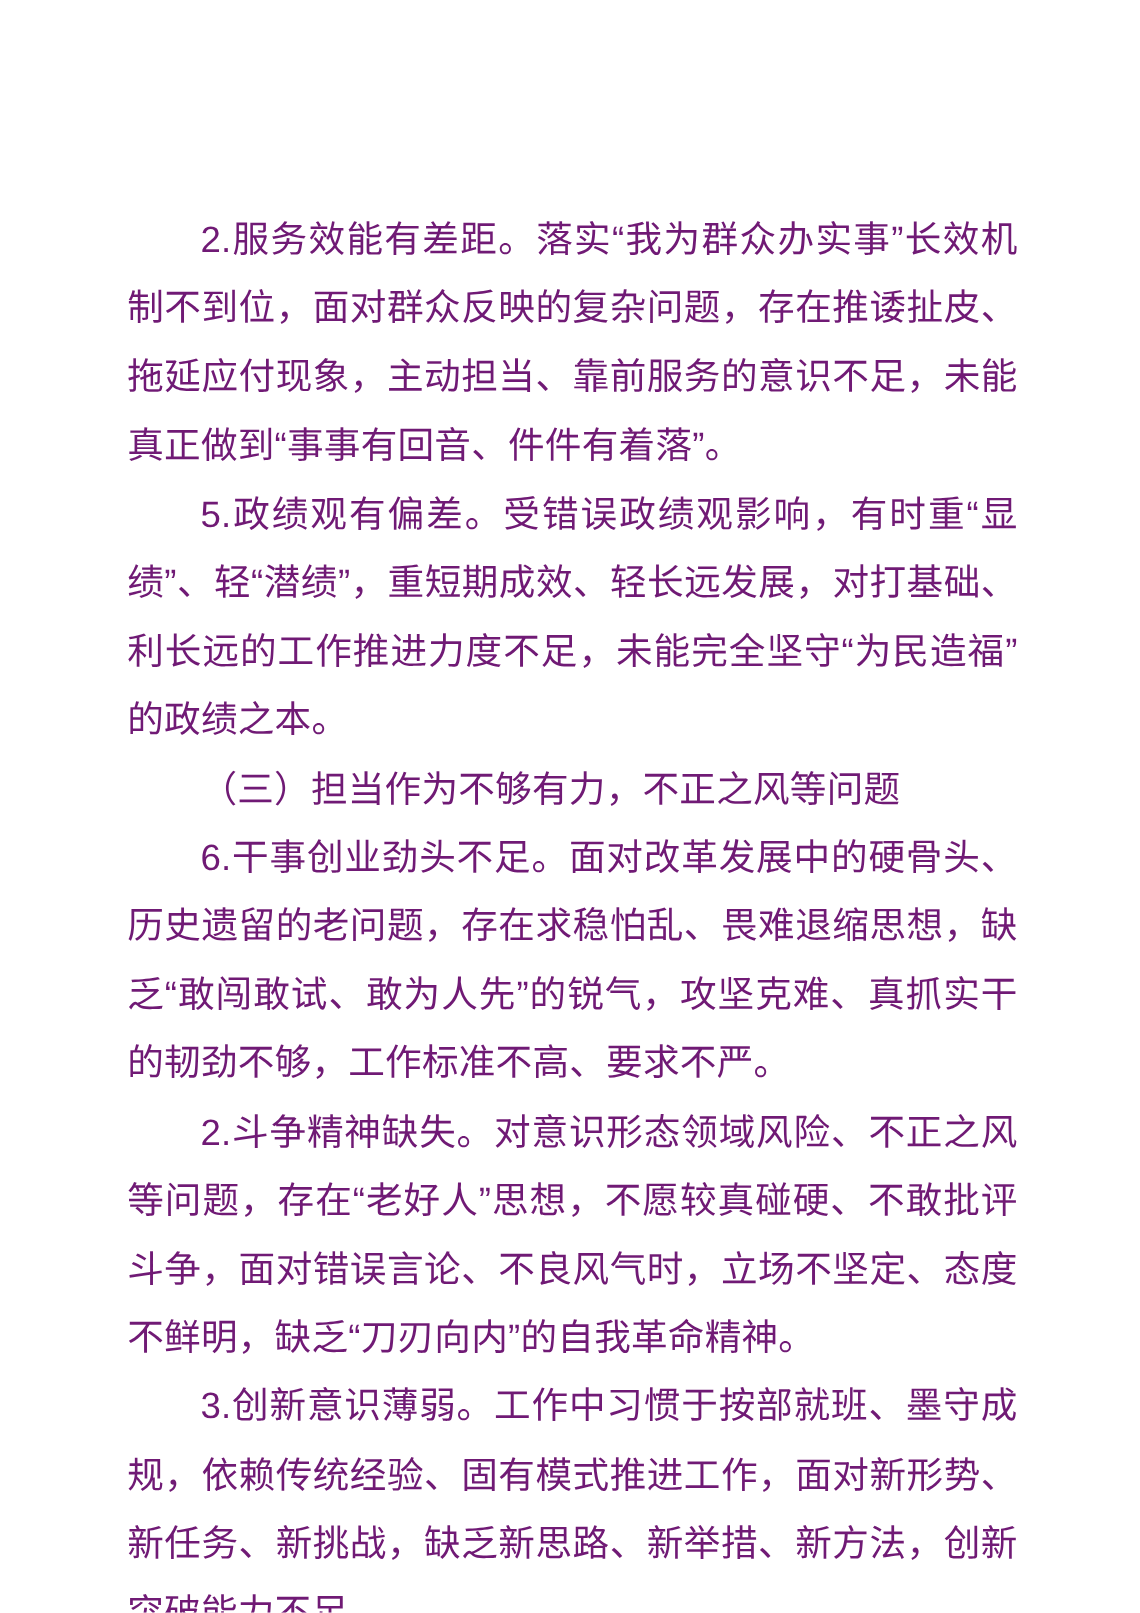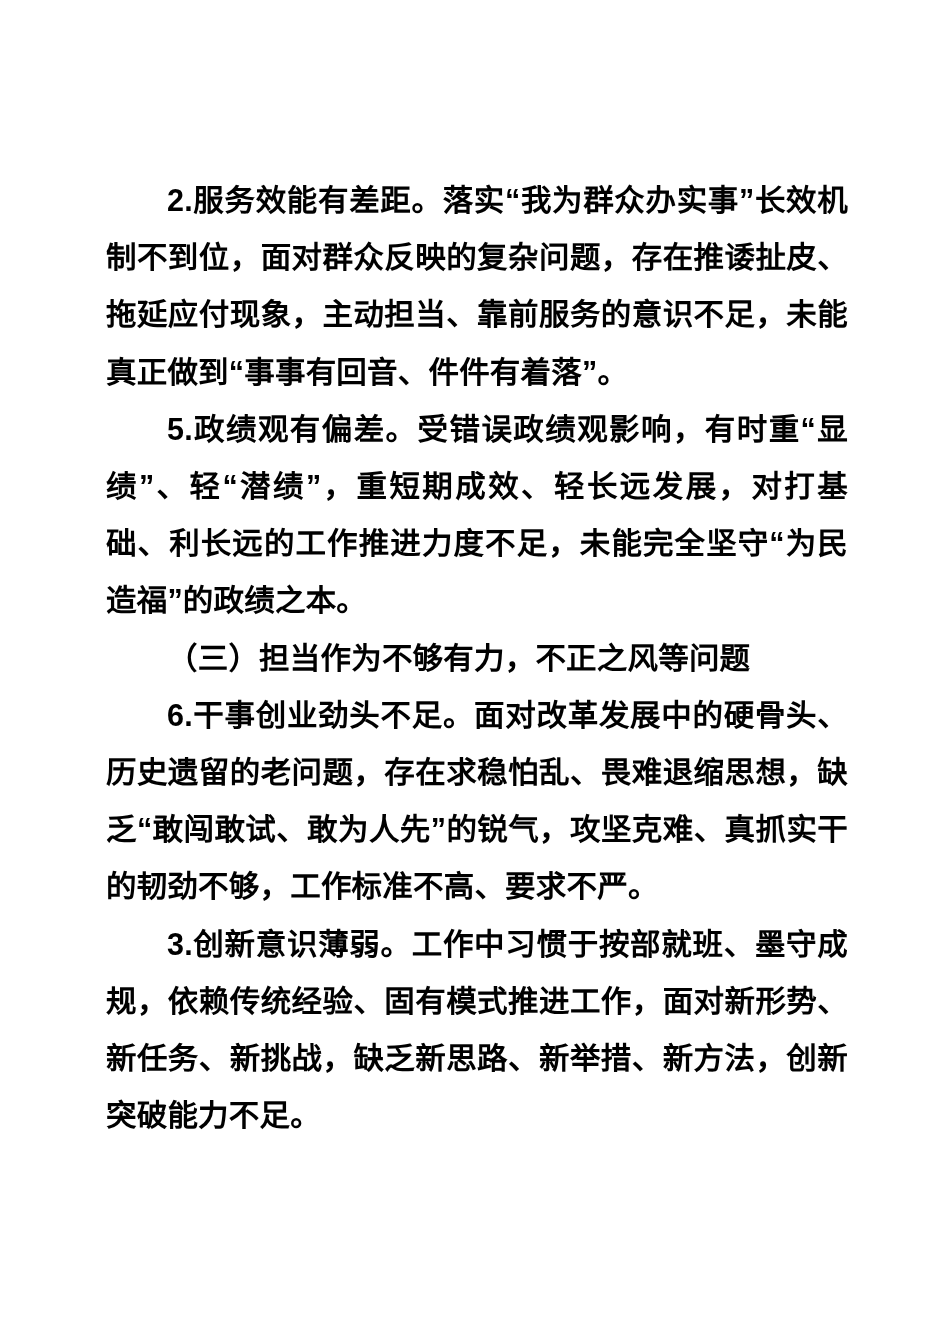--- a/index.html
+++ b/index.html
@@ -29,27 +29,27 @@
     left: 106px;
     top: 172px;
     width: 742px;
   }
 
   .para {
     margin: 0;
     padding: 0;
     font-size: 30.5px;
     line-height: 57.2px;
-    color: #000000;
+    color: #701a75;
     text-align: justify;
     text-justify: inter-character;
     text-indent: 61px;
     letter-spacing: 0.2px;
     word-break: break-all;
-    font-weight: 700;
+    font-weight: 400;
   }
 
   .para.heading {
     text-indent: 61px;
   }
 
   
   .page-footer-space {
     position: absolute;
     left: 0;
@@ -66,20 +66,21 @@
   <div class="page-body">
 
     <p class="para">2.服务效能有差距。落实“我为群众办实事”长效机制不到位，面对群众反映的复杂问题，存在推诿扯皮、拖延应付现象，主动担当、靠前服务的意识不足，未能真正做到“事事有回音、件件有着落”。</p>
 
     <p class="para">5.政绩观有偏差。受错误政绩观影响，有时重“显绩”、轻“潜绩”，重短期成效、轻长远发展，对打基础、利长远的工作推进力度不足，未能完全坚守“为民造福”的政绩之本。</p>
 
     <p class="para heading">（三）担当作为不够有力，不正之风等问题</p>
 
     <p class="para">6.干事创业劲头不足。面对改革发展中的硬骨头、历史遗留的老问题，存在求稳怕乱、畏难退缩思想，缺乏“敢闯敢试、敢为人先”的锐气，攻坚克难、真抓实干的韧劲不够，工作标准不高、要求不严。</p>
 
+    <p class="para">2.斗争精神缺失。对意识形态领域风险、不正之风等问题，存在“老好人”思想，不愿较真碰硬、不敢批评斗争，面对错误言论、不良风气时，立场不坚定、态度不鲜明，缺乏“刀刃向内”的自我革命精神。</p>
 
     <p class="para">3.创新意识薄弱。工作中习惯于按部就班、墨守成规，依赖传统经验、固有模式推进工作，面对新形势、新任务、新挑战，缺乏新思路、新举措、新方法，创新突破能力不足。</p>
 
   </div>
 
   <div class="page-footer-space"></div>
 
 </div>
 
 </body></html>

